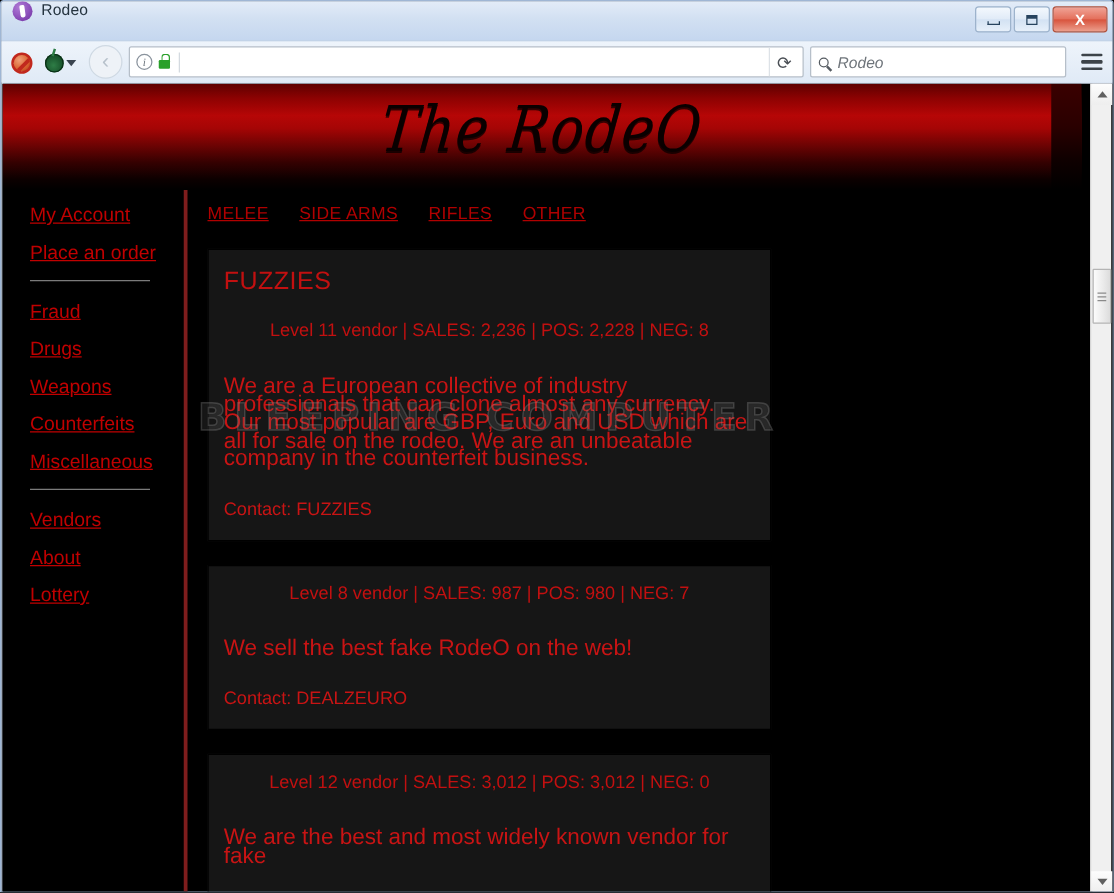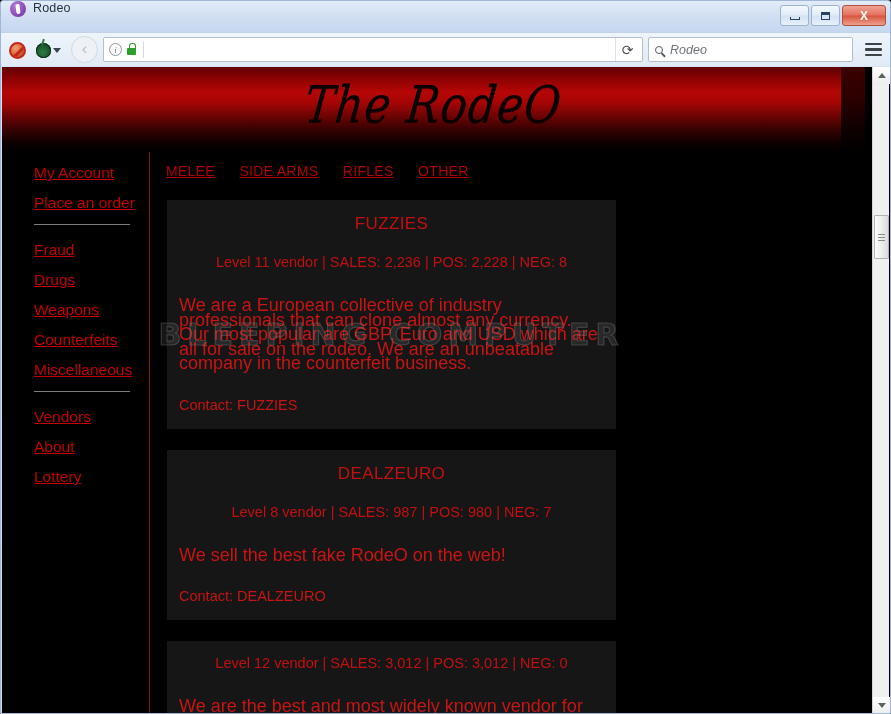--- a/index.html
+++ b/index.html
@@ -200,22 +200,22 @@
     color: #0a0000;
     letter-spacing: 1px;
     transform: skewX(-6deg) scaleY(1.15);
     text-shadow: 0 1px 0 rgba(0,0,0,.7);
   }
 
   
   .body-row { display: flex; height: 562px; }
   .sidebar {
     width: 148px; flex: none;
-    padding: 12px 0 0 32px;
-    border-right: 1px solid #7f1d1d;
+    padding: 12px 0 0 22px;
+    border-right: 3px solid #7f1d1d;
     background: #000;
   }
   .sidebar a {
     display: block;
     color: #c00000; font-size: 15.5px;
     text-decoration: underline;
     margin-bottom: 12px;
     white-space: nowrap;
     font-family: "Liberation Sans", sans-serif;
   }
@@ -240,22 +240,22 @@
 
   .vendor-card {
     width: 451px;
     background: #161616;
     border: 1px solid #000;
     padding: 14px 12px 16px 12px;
     margin-bottom: 19px;
     position: relative;
   }
   .vendor-name {
-    text-align: center; color: #c21010;
-    font-size: 17px; letter-spacing: .4px;
+    color: #c21010;
+    font-size: 20px; letter-spacing: .4px;
     margin-bottom: 20px;
   }
   .vendor-stats {
     text-align: center; color: #c21010;
     font-size: 14.5px; margin-bottom: 28px;
   }
   .vendor-desc {
     color: #c81414; font-size: 18px;
     line-height: 14.5px; margin-bottom: 26px;
   }
@@ -386,21 +386,20 @@
 
           <div class="vendor-card">
             <div class="vendor-name">FUZZIES</div>
             <div class="vendor-stats">Level 11 vendor | SALES: 2,236 | POS: 2,228 | NEG: 8</div>
             <div class="vendor-desc">We are a European collective of industry professionals that can clone almost any currency. Our most popular are GBP, Euro and USD which are all for sale on the rodeo. We are an unbeatable company in the counterfeit business.</div>
             <div class="vendor-contact">Contact: FUZZIES</div>
             <div class="watermark">BLEEPING COMPUTER</div>
           </div>
 
           <div class="vendor-card">
-            <div class="vendor-name">DEALZEURO</div>
             <div class="vendor-stats">Level 8 vendor | SALES: 987 | POS: 980 | NEG: 7</div>
             <div class="vendor-desc">We sell the best fake RodeO on the web!</div>
             <div class="vendor-contact">Contact: DEALZEURO</div>
           </div>
 
           <div class="vendor-card">
             <div class="vendor-stats">Level 12 vendor | SALES: 3,012 | POS: 3,012 | NEG: 0</div>
             <div class="vendor-desc">We are the best and most widely known vendor for fake</div>
           </div>
 

